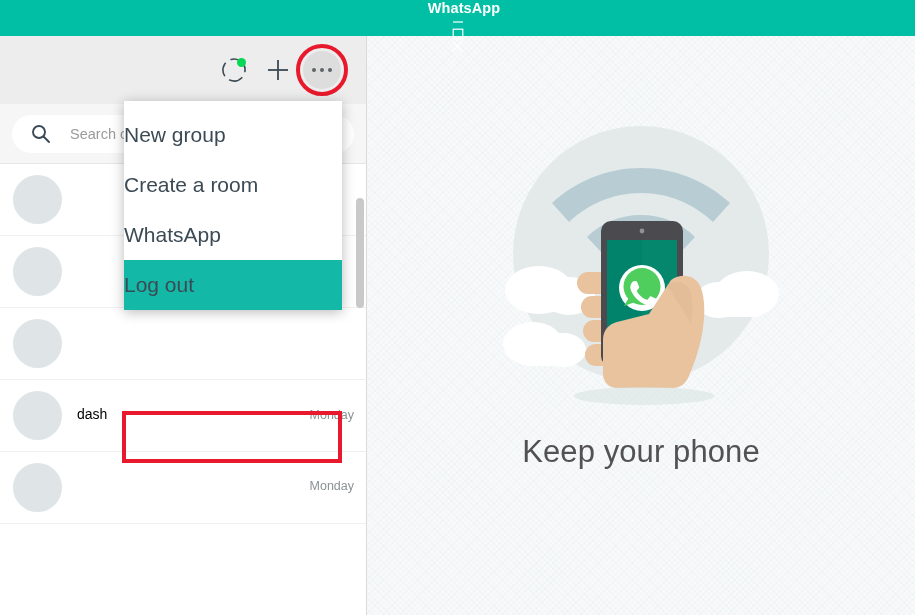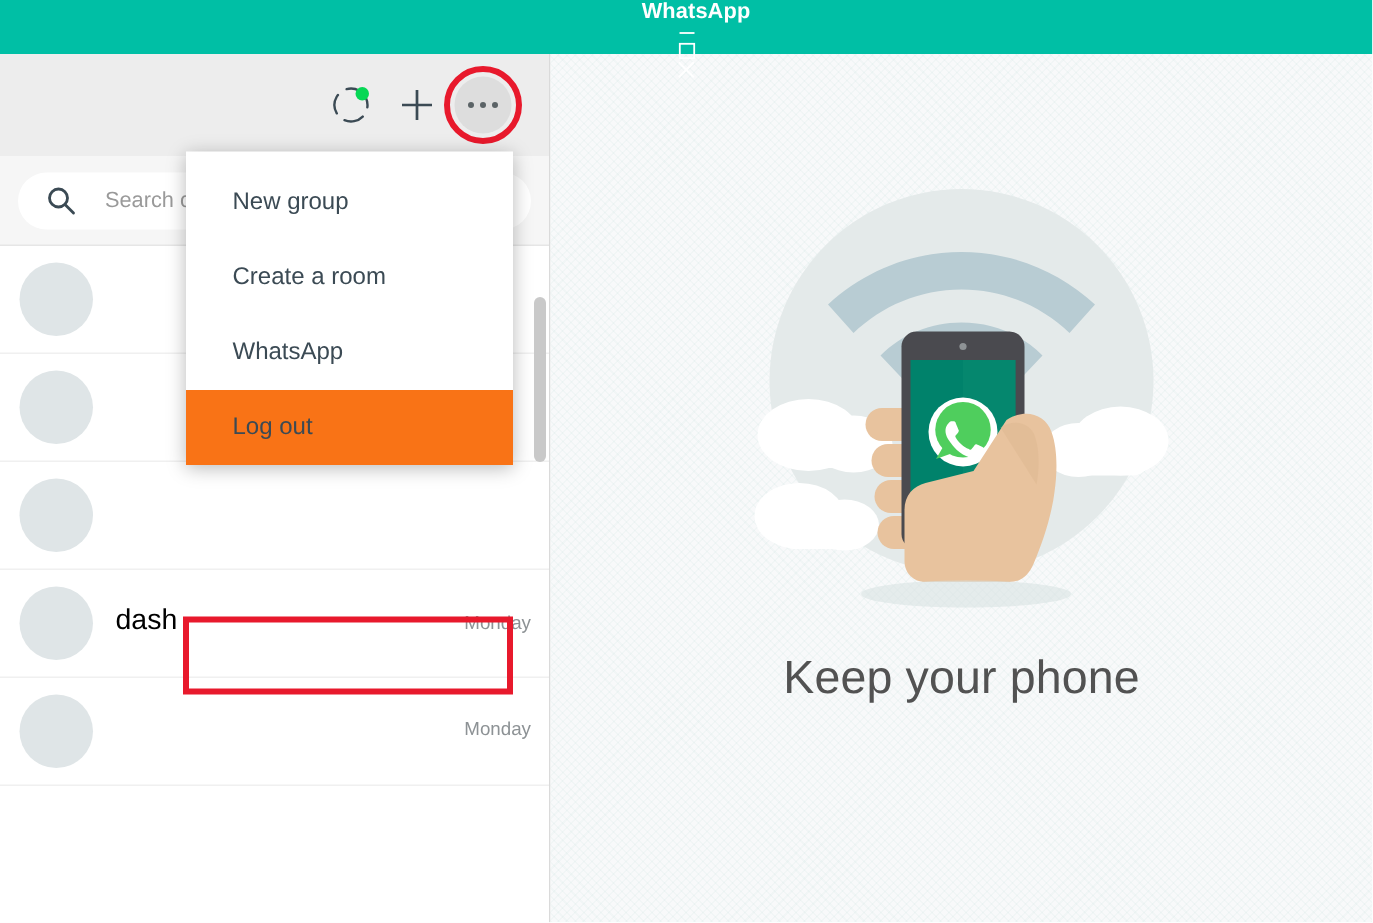--- a/index.html
+++ b/index.html
@@ -140,21 +140,21 @@
   .chat-body {
     flex: 1; min-width: 0;
     margin-left: 15px; margin-right: 12px;
     display: flex; flex-direction: column;
     justify-content: center;
   }
   .chat-top {
     display: flex; align-items: baseline; justify-content: space-between;
   }
   .chat-name {
-    font-size: 19px; color: #000000;
+    font-size: 14px; color: #000000;
     white-space: nowrap; overflow: hidden; text-overflow: ellipsis;
   }
   .chat-time {
     font-size: 12.5px; color: #8d9295;
     flex: none; margin-left: 8px;
   }
   .chat-msg {
     margin-top: 4px;
     font-size: 14px; color: #8d9295;
     white-space: nowrap; overflow: hidden; text-overflow: ellipsis;
@@ -201,26 +201,25 @@
     top: 101px; left: 124px;
     width: 218px;
     background: #ffffff;
     box-shadow: 0 2px 12px rgba(0,0,0,.28);
     z-index: 40;
     padding: 9px 0 0 0;
   }
   .menu-item {
     height: 50px;
     display: flex; align-items: center;
-    padding-left: 31px;
-    font-size: 16px;
+    font-size: 21px;
     color: #3b4a54;
   }
   .menu-item.highlight {
-    background: #f97316;
+    background: #14b8a6;
   }
   .menu-annot-box {
     position: absolute;
     left: 122px; top: 411px;
     width: 220px; height: 52px;
     border: 4px solid #e8192c;
     z-index: 50;
     pointer-events: none;
   }
 </style>

